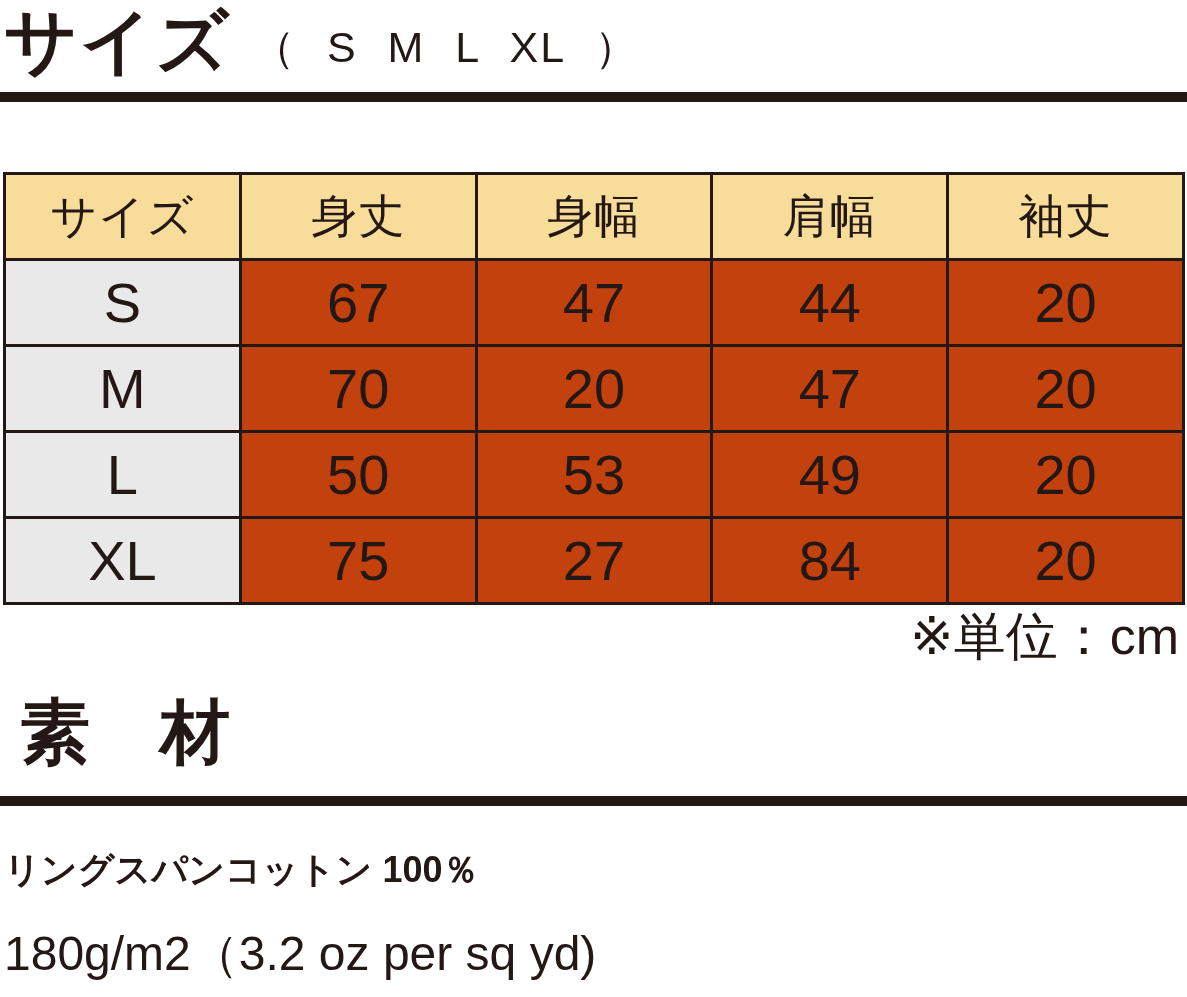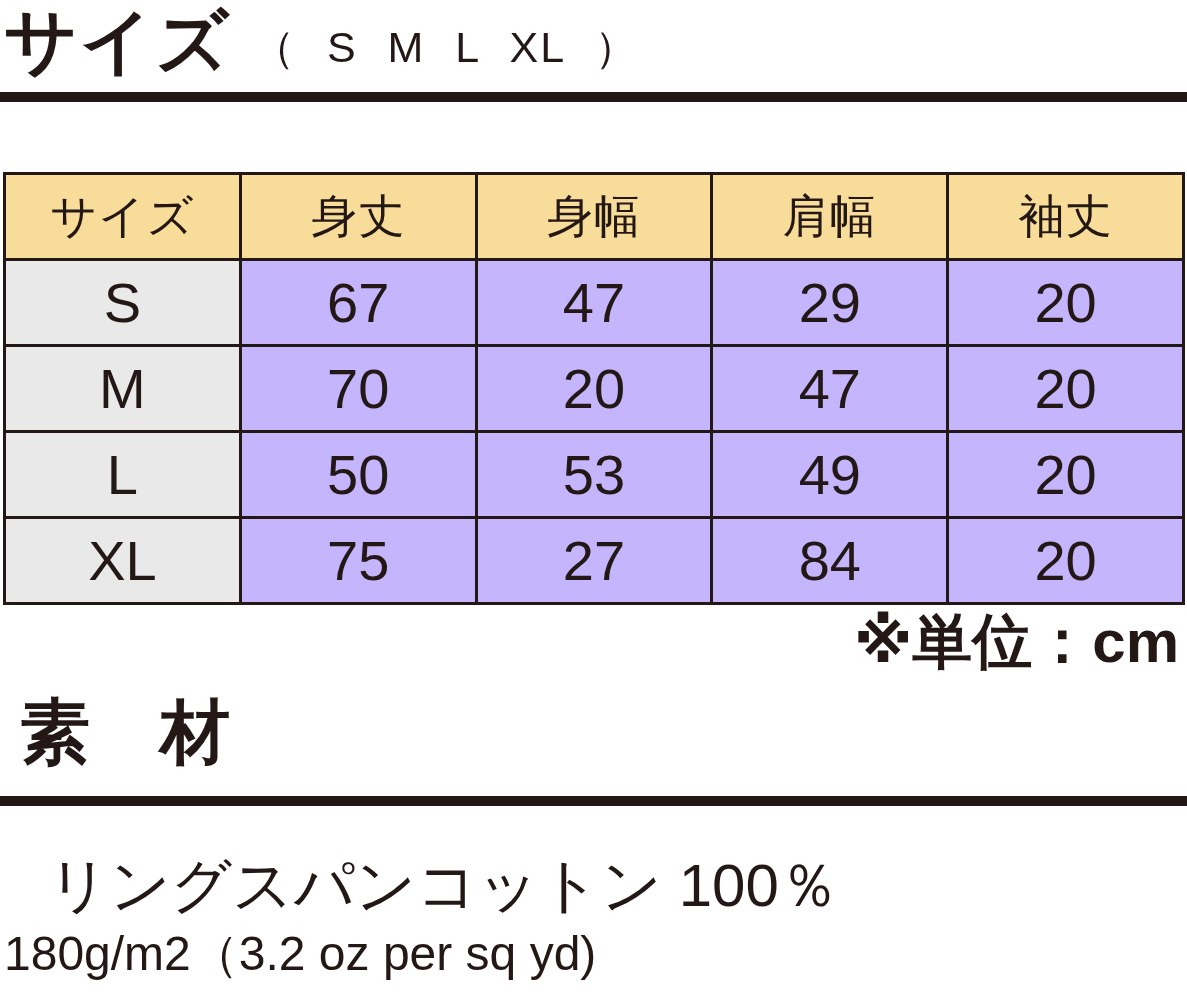--- a/index.html
+++ b/index.html
@@ -67,56 +67,55 @@
     vertical-align: middle;
     text-align: center;
   }
   .size-table th {
     background: #f8dc99;
     font-size: 46px;
     font-weight: 500;
     letter-spacing: 1px;
   }
   .size-table td {
-    background: #c4b5fd;
+    background: #c2410c;
     font-size: 56px;
     font-weight: 400;
   }
   .size-table td.size-col {
     background: #e9e9e9;
   }
 
   .unit-note {
     position: absolute;
     right: 8px;
     top: 602px;
-    font-size: 60px;
-    font-weight: 700;
+    font-size: 52px;
+    font-weight: 400;
     white-space: nowrap;
   }
 
   
   .material-title {
     position: absolute;
     left: 4px;
     top: 694px;
     font-size: 70px;
     font-weight: 600;
     line-height: 1.1;
     white-space: nowrap;
     margin-left: 16px;
   }
   .material-line-1 {
     position: absolute;
     left: 4px;
     top: 846px;
-    font-size: 60px;
-    font-weight: 400;
+    font-size: 36px;
+    font-weight: 700;
     white-space: nowrap;
-    margin-left: 44px;
   }
   .material-line-2 {
     position: absolute;
     left: 4px;
     top: 922px;
     font-size: 48px;
     font-weight: 400;
     white-space: nowrap;
   }
 </style>
@@ -139,21 +138,21 @@
         <th>身幅</th>
         <th>肩幅</th>
         <th>袖丈</th>
       </tr>
     </thead>
     <tbody>
       <tr>
         <td class="size-col">S</td>
         <td>67</td>
         <td>47</td>
-        <td>29</td>
+        <td>44</td>
         <td>20</td>
       </tr>
       <tr>
         <td class="size-col">M</td>
         <td>70</td>
         <td>20</td>
         <td>47</td>
         <td>20</td>
       </tr>
       <tr>

